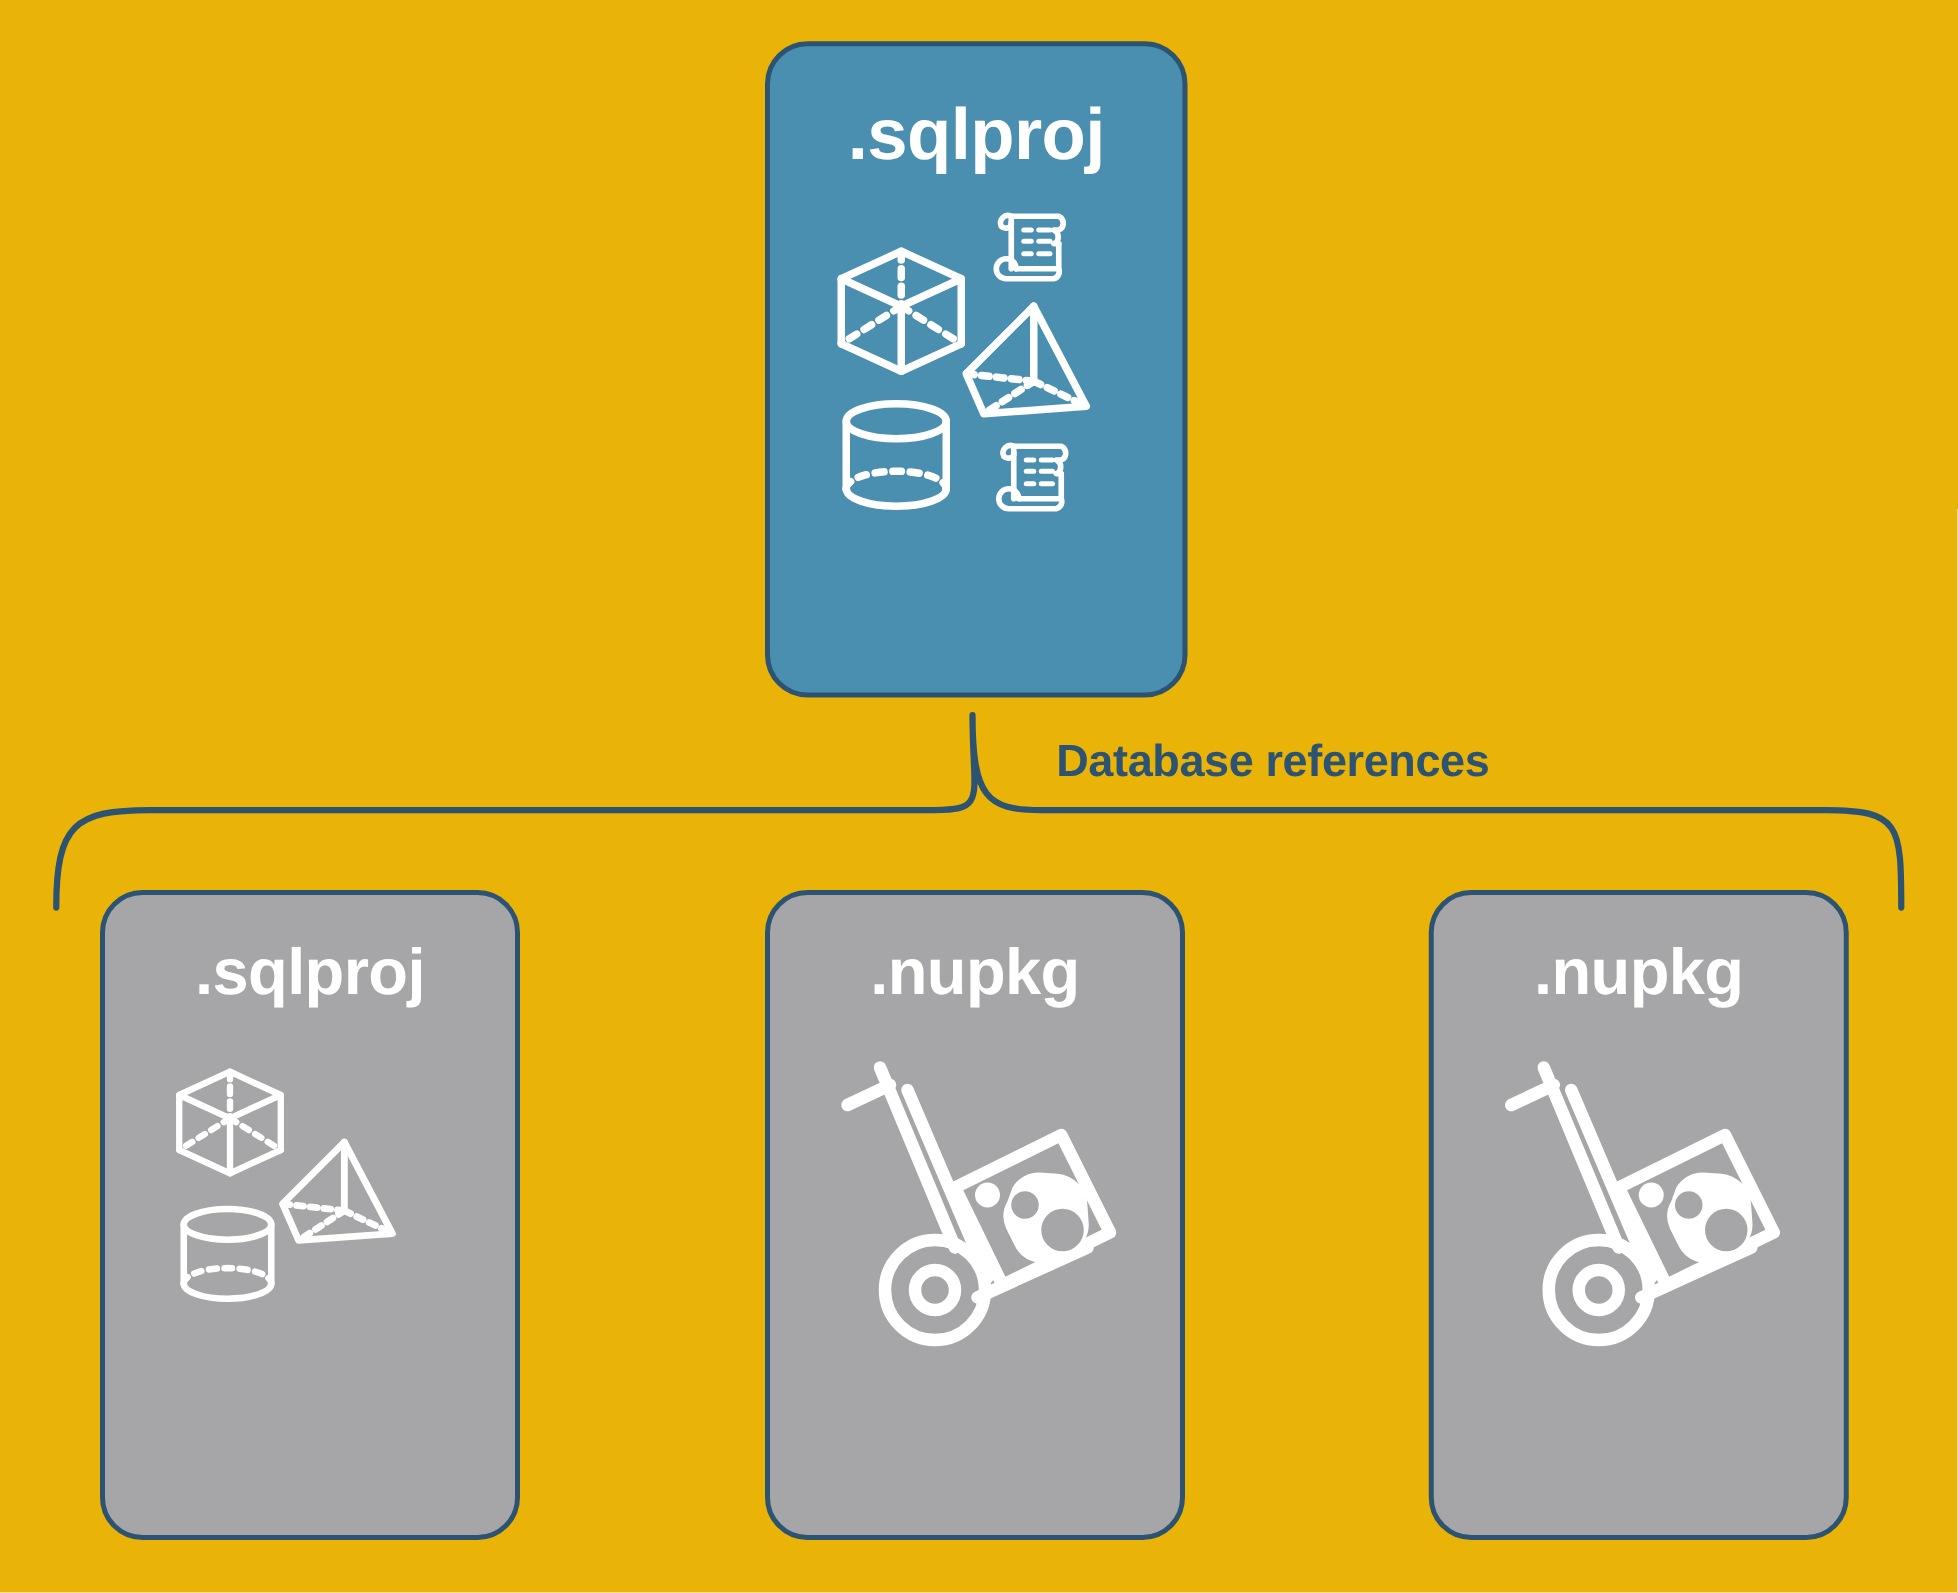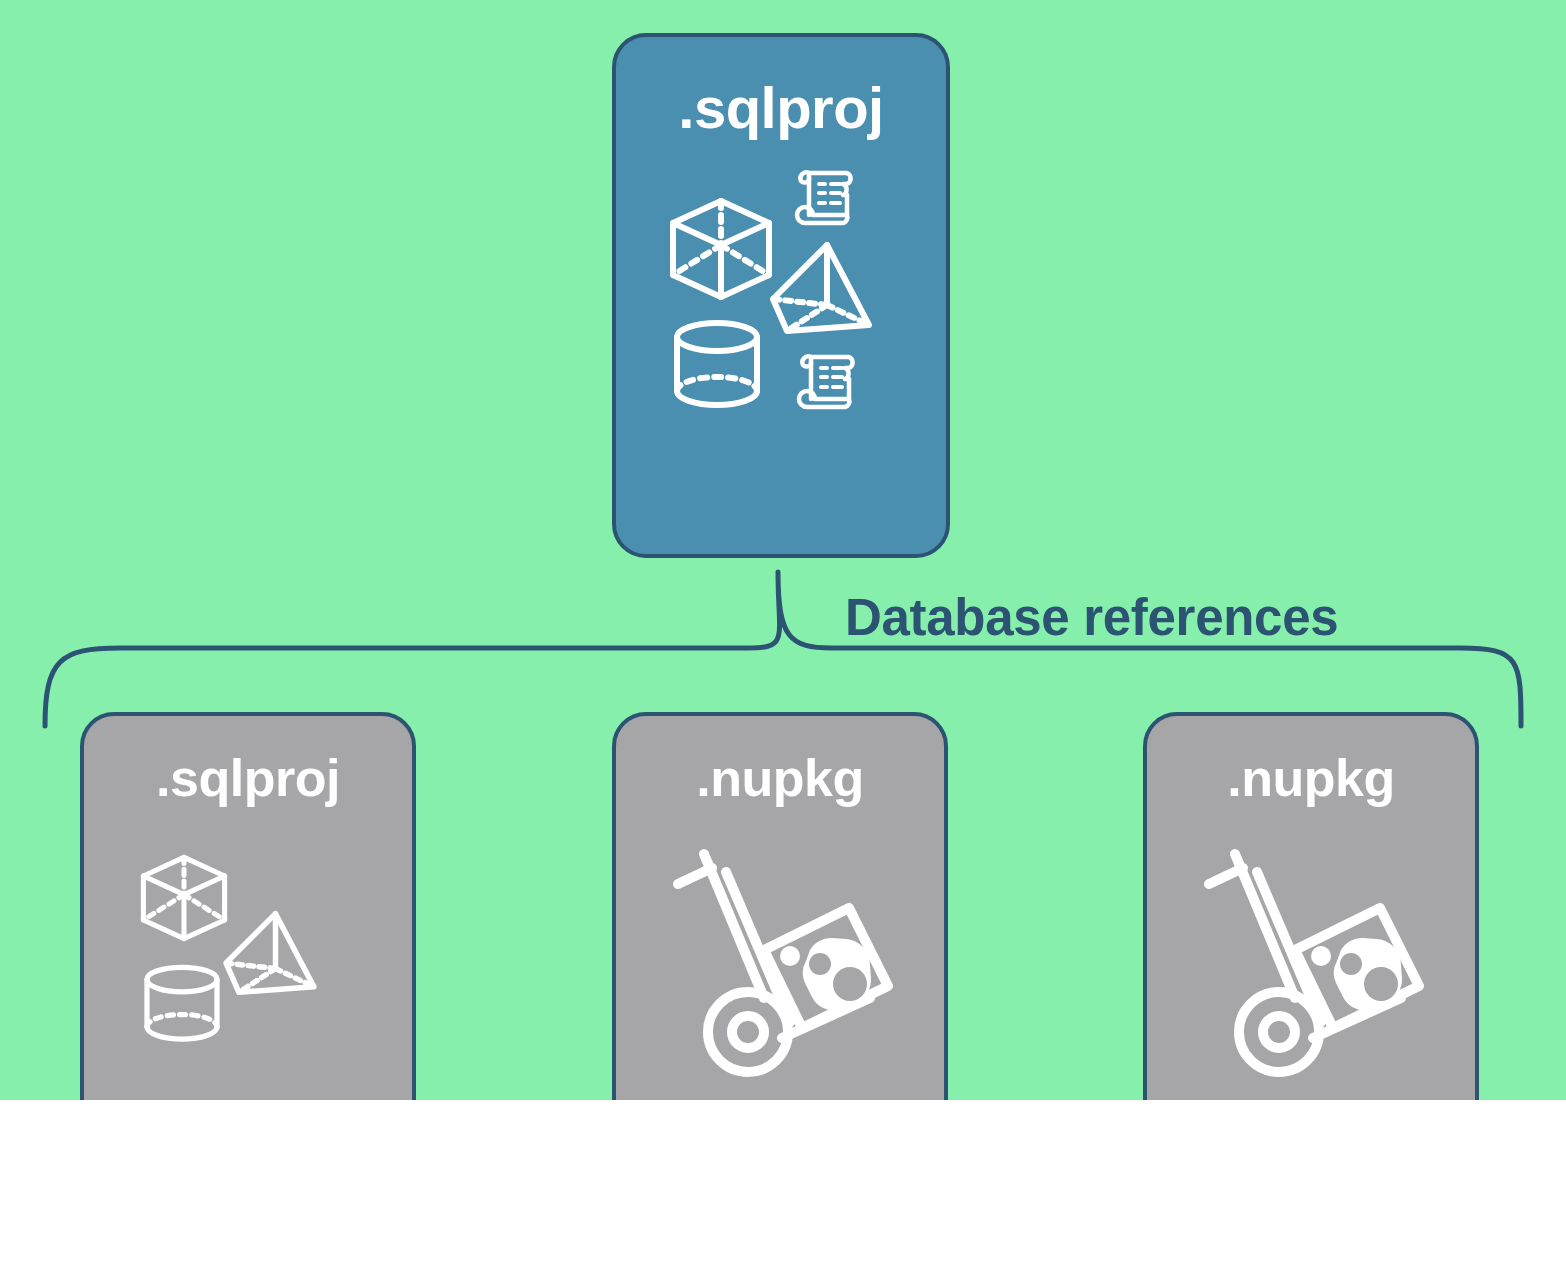--- a/index.html
+++ b/index.html
@@ -8,23 +8,23 @@
     padding: 0;
     background: #ffffff;
   }
   body {
     font-family: "Liberation Sans", sans-serif;
     -webkit-font-smoothing: antialiased;
   }
   #diagram-root {
     position: relative;
     width: 1566px;
-    height: 1100px;
+    height: 1274px;
     overflow: hidden;
-    background: #86efac;
+    background: #eab308;
   }
 
   
   .node {
     position: absolute;
     box-sizing: border-box;
     border: 4px solid #2C5472;
     border-radius: 34px;
     display: flex;
     flex-direction: column;
@@ -96,21 +96,21 @@
     width: 1566px;
     height: 1274px;
     pointer-events: none;
   }
 
   
   #connector-caption {
     position: absolute;
     left: 845px;
     top: 588px;
-    font-size: 51px;
+    font-size: 36px;
     font-weight: bold;
     color: #2C5472;
     letter-spacing: -0.3px;
     white-space: nowrap;
     user-select: none;
   }
 </style>
 </head>
 <body>
 

